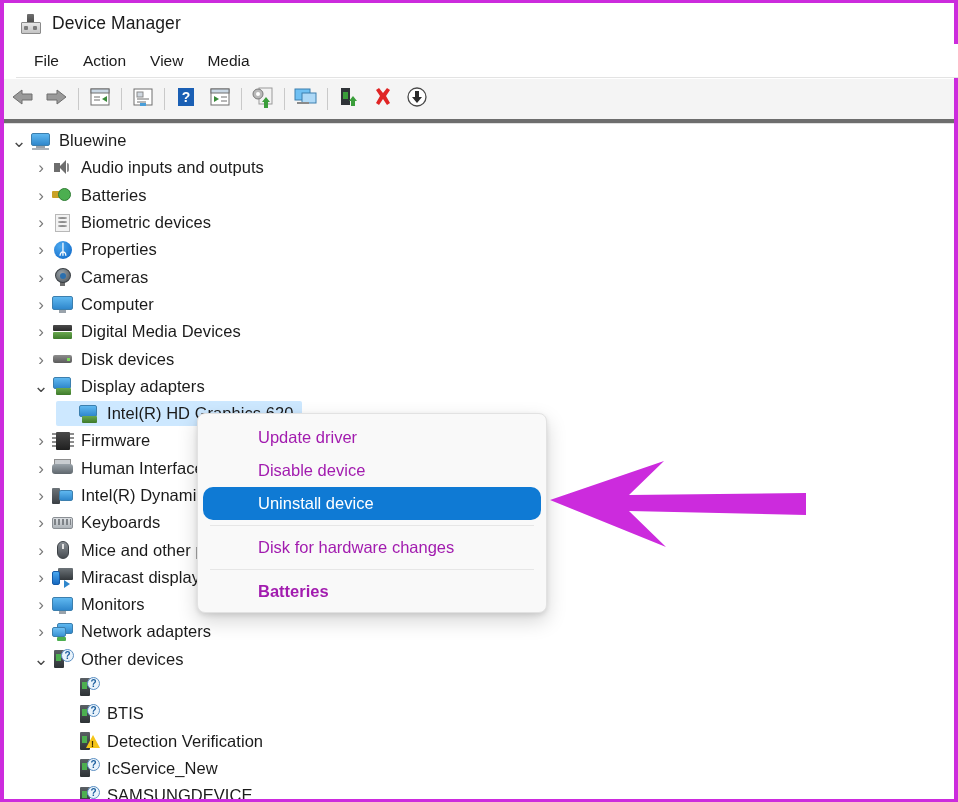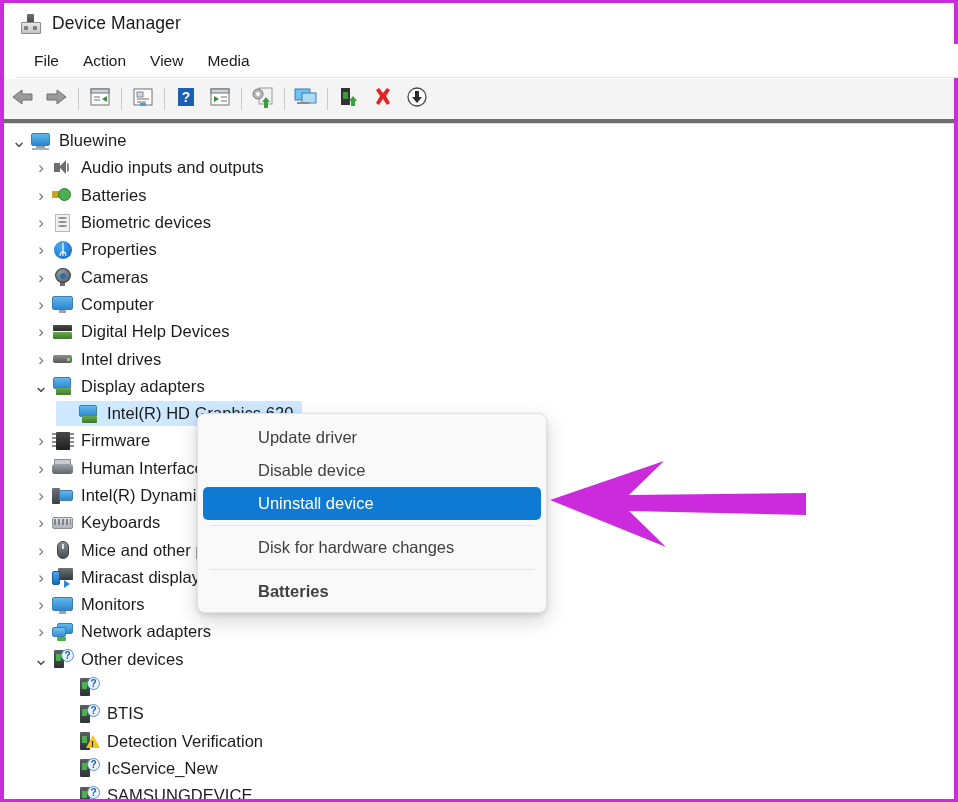--- a/index.html
+++ b/index.html
@@ -282,28 +282,29 @@
     border-radius: 8px;
     box-shadow: 0 8px 20px rgba(0,0,0,.17), 0 2px 5px rgba(0,0,0,.10);
     padding: 7px 0;
     z-index: 50;
   }
   .cmi {
     height: 33px;
     display: flex; align-items: center;
     padding-left: 55px;
     font-size: 16.5px;
-    color: #404040;
+    color: #a21caf;
     margin: 0 5px;
     border-radius: 5px;
     cursor: default;
   }
   .cmi.hl {
     background: #0f7ad4;
     color: #ffffff;
+    border-radius: 10px;
   }
   .cmi.bold { font-weight: bold; }
   .csep {
     height: 1px;
     background: #e6e6e6;
     margin: 5px 12px;
   }
 
   
   .ann-arrow {
@@ -538,31 +539,31 @@
         <span class="label">Computer</span>
       </div>
       <div class="row depth2">
         <span class="chev" style="font-size: 17px;">›</span>
         <span class="ticon">
           <div class="i-media">
             <div class="top"></div>
             <div class="bot"></div>
           </div>
         </span>
-        <span class="label">Digital Help Devices</span>
+        <span class="label">Digital Media Devices</span>
       </div>
       <div class="row depth2">
         <span class="chev" style="font-size: 17px;">›</span>
         <span class="ticon">
           <div class="i-disk">
             <div class="d"></div>
             <div class="led"></div>
           </div>
         </span>
-        <span class="label">Intel drives</span>
+        <span class="label">Disk devices</span>
       </div>
       <div class="row depth2">
         <span class="chev open" style="font-size: 18px; line-height: 10px;">⌄</span>
         <span class="ticon">
           <div class="i-display">
             <div class="mon"></div>
             <div class="card"></div>
           </div>
         </span>
         <span class="label">Display adapters</span>

